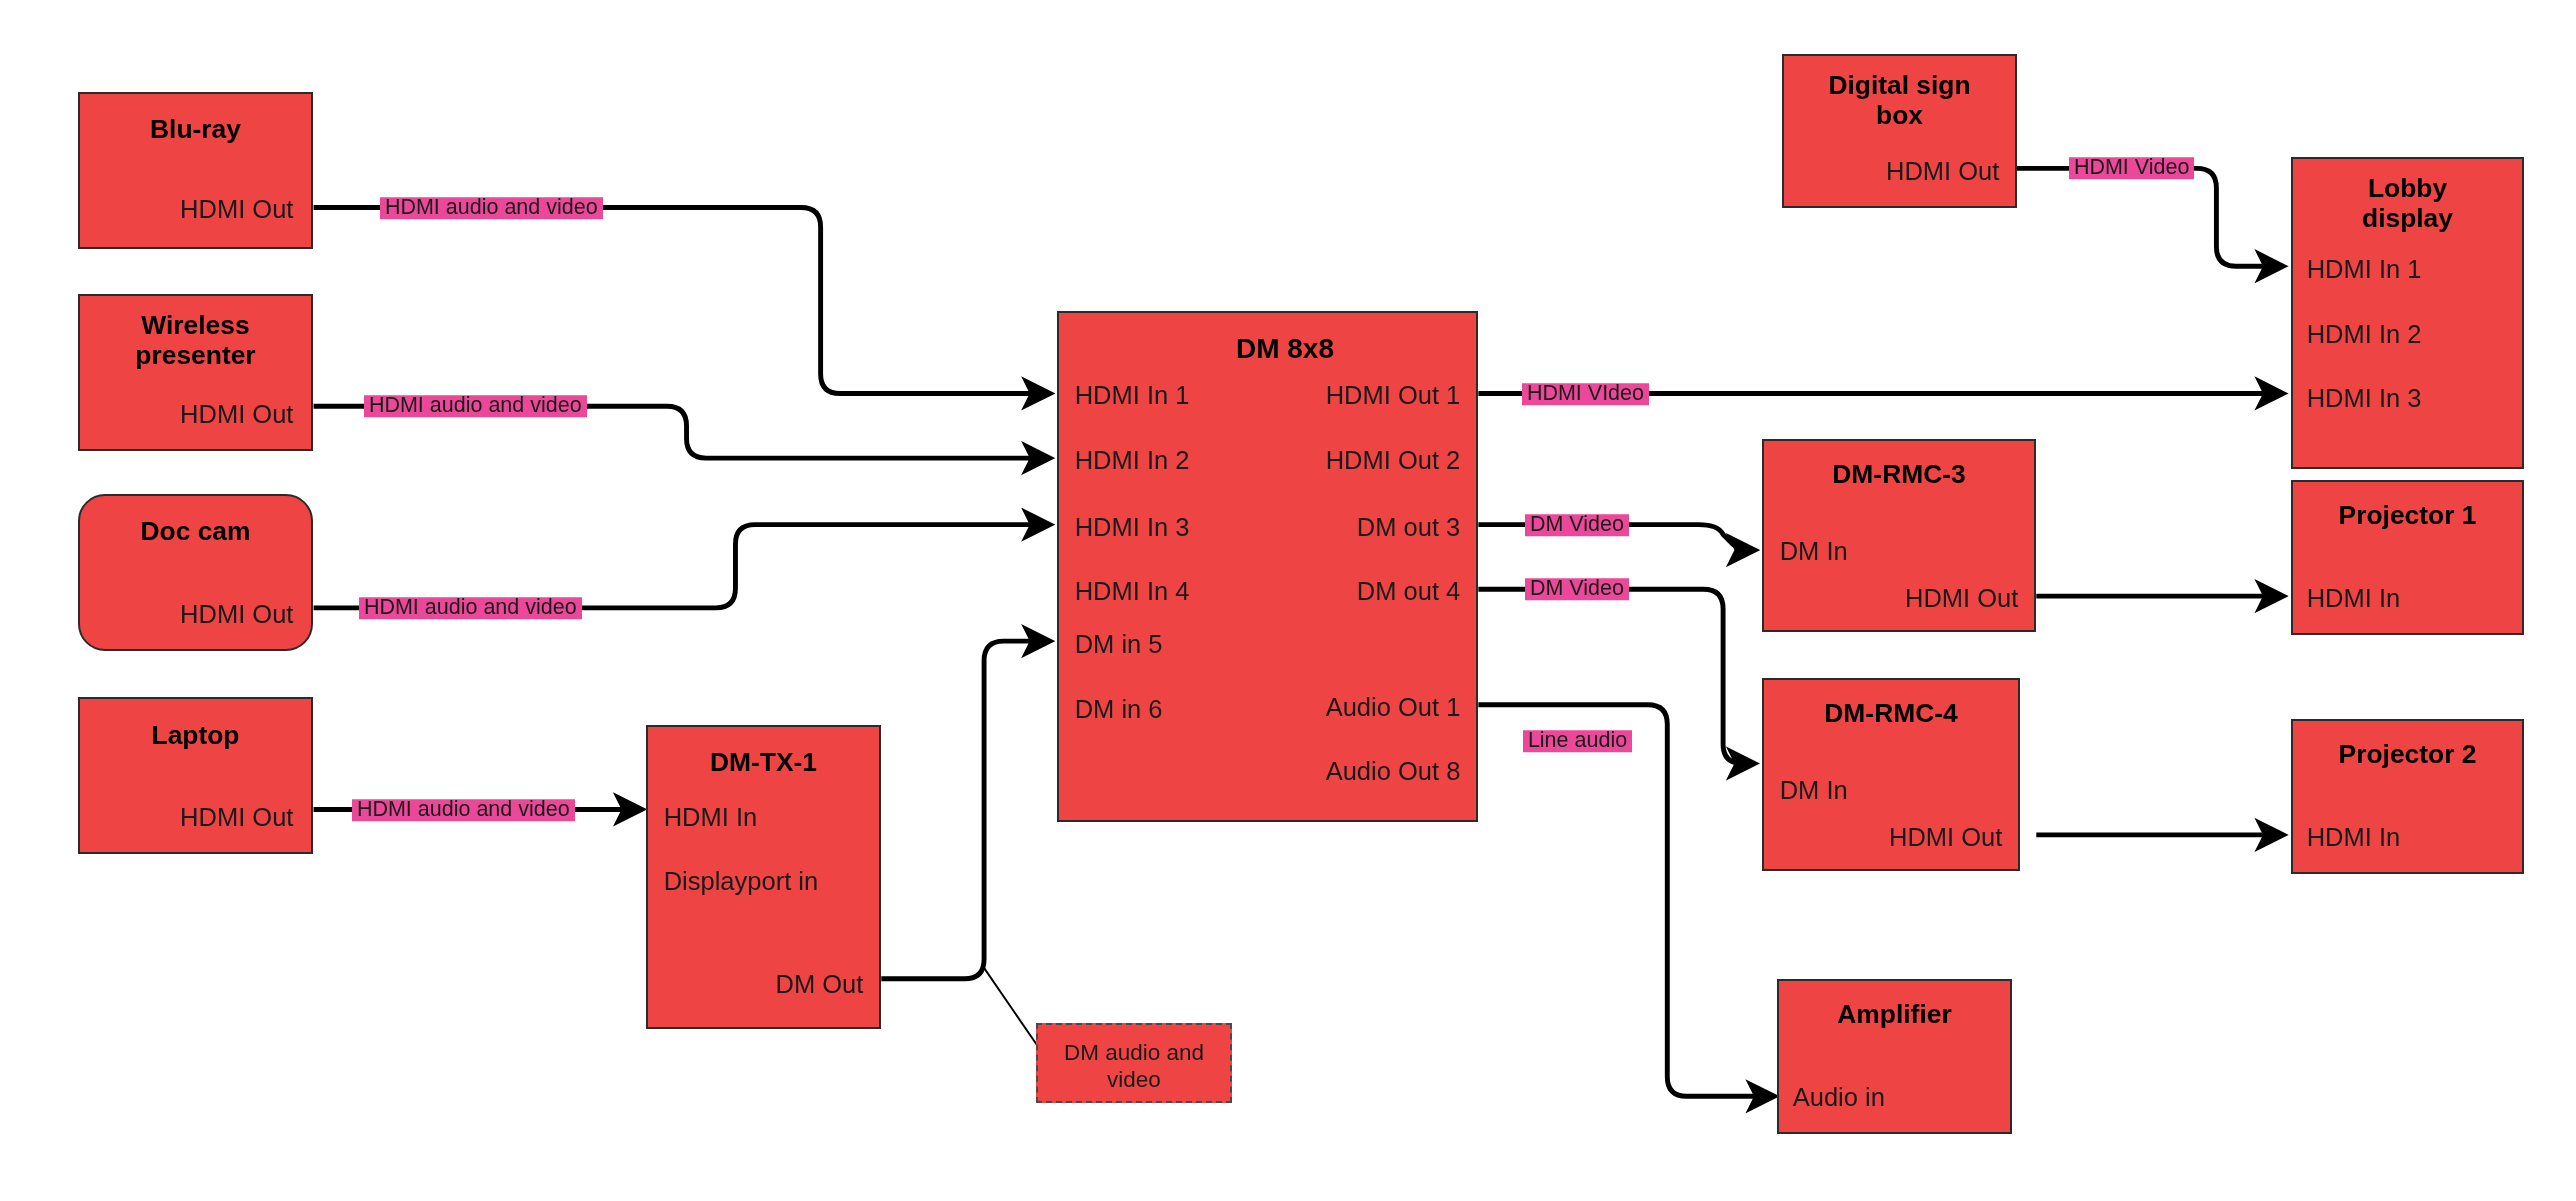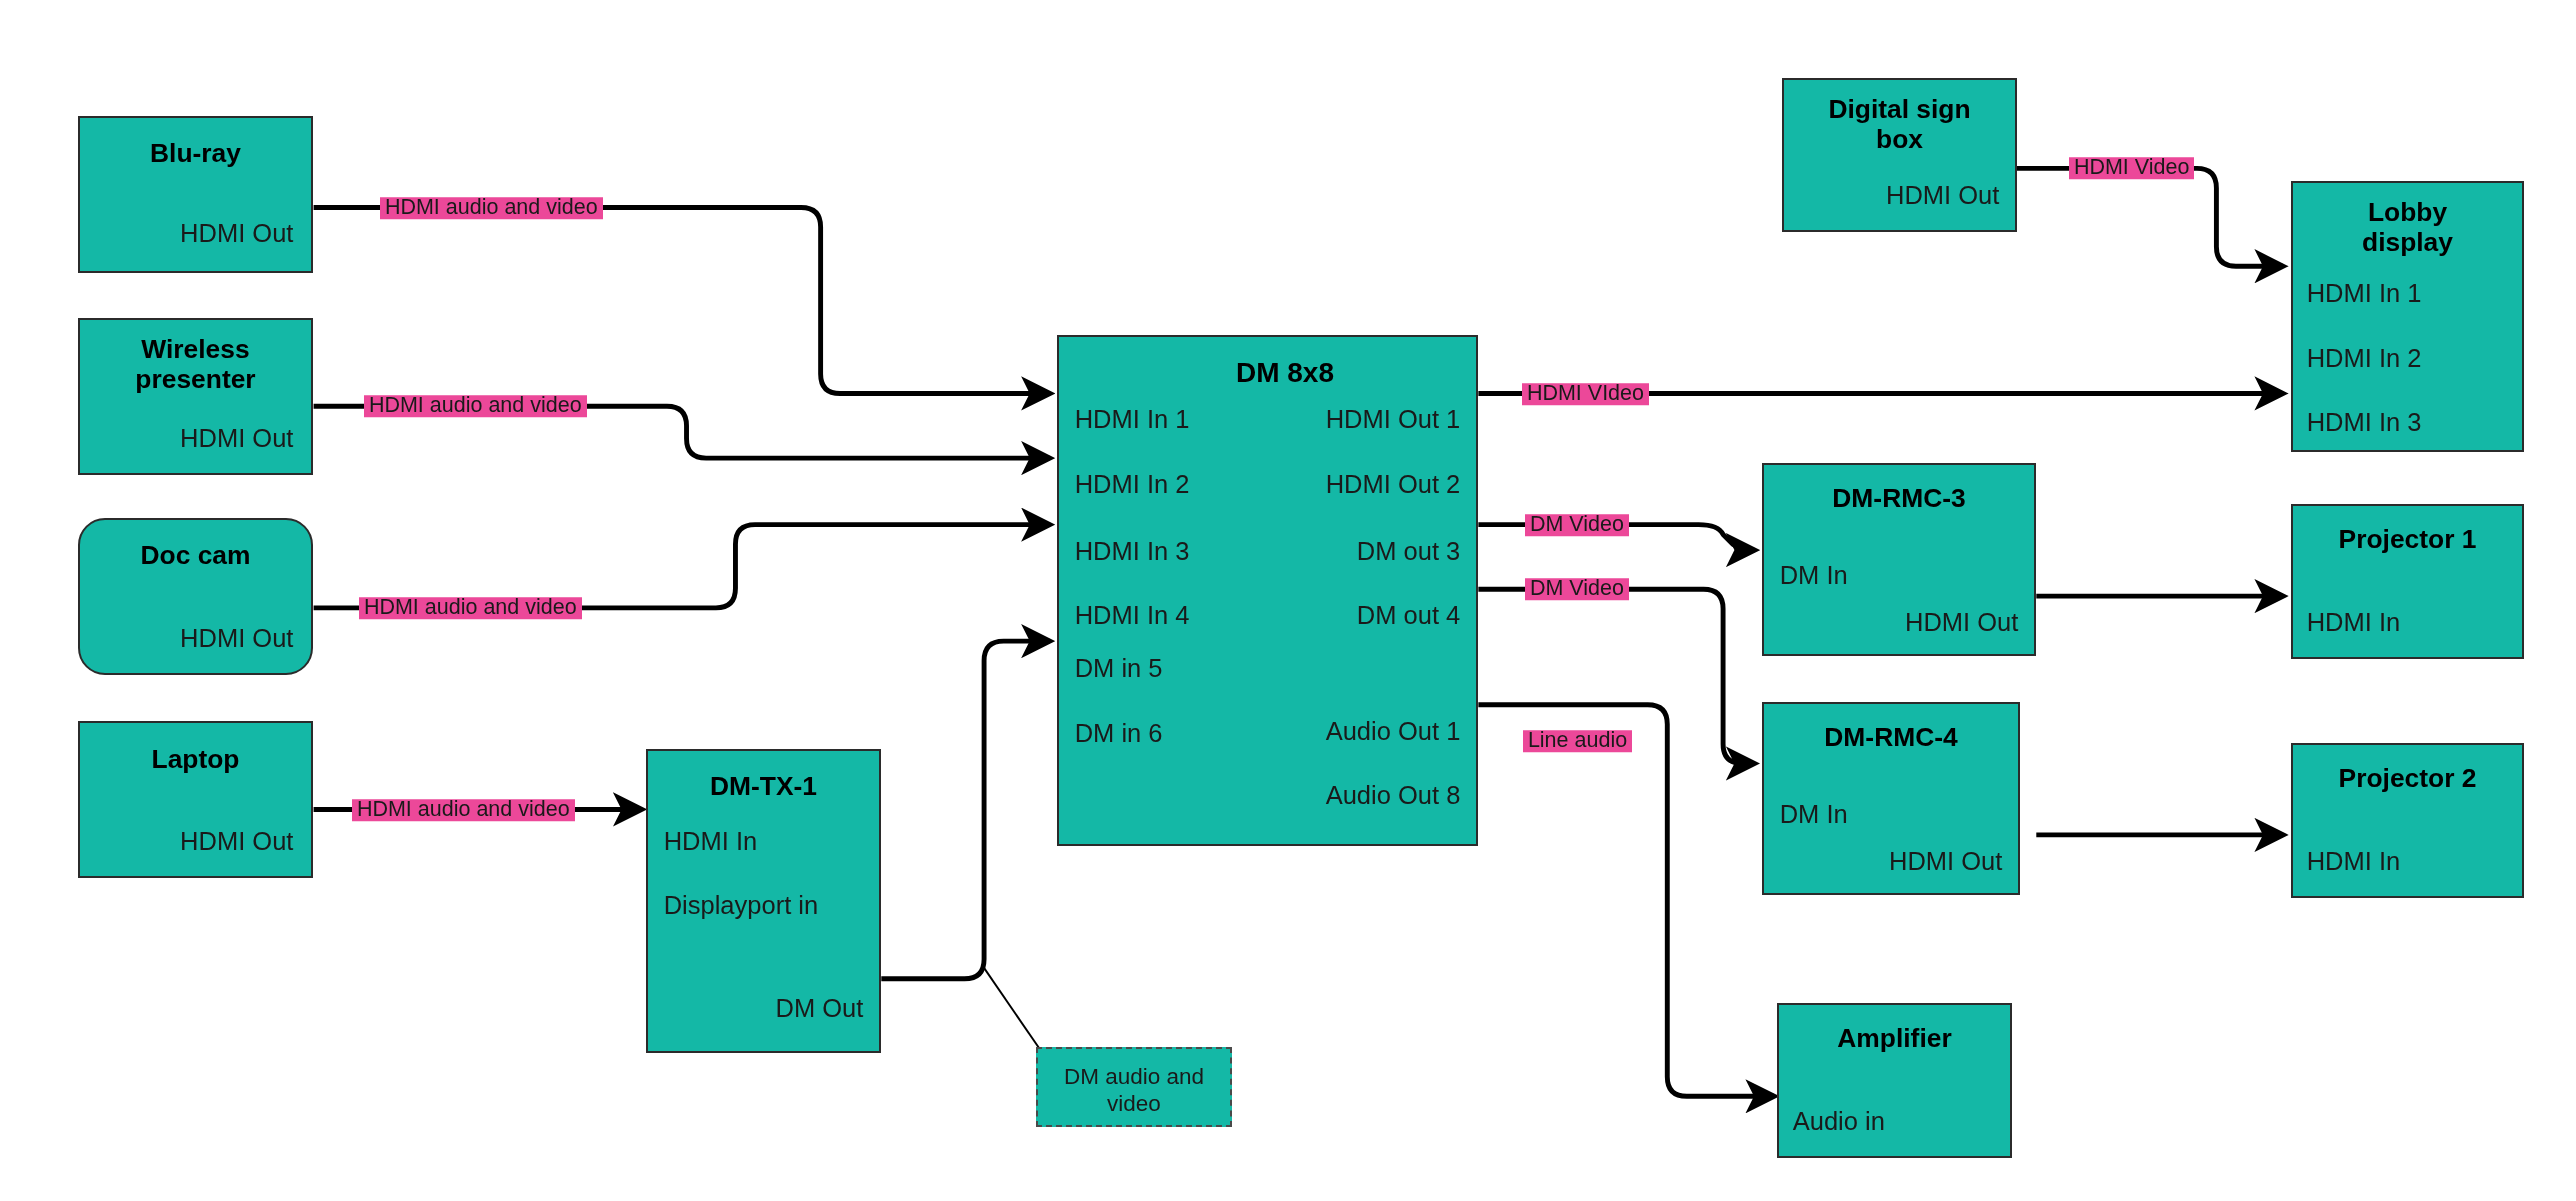--- a/index.html
+++ b/index.html
@@ -18,22 +18,21 @@
     position: absolute;
     left: 0; top: 0;
     width: 2576px;
     height: 1201px;
     overflow: visible;
   }
   .node {
     position: absolute;
     box-sizing: border-box;
     border: 2.9px solid #2b2b2b;
-    background: #14b8a6;
-    margin-top: 24px;
+    background: #ef4444;
   }
   .node.note {
     border: 2px dashed #4a4a4a;
   }
   .node-title {
     position: absolute;
     left: 0; right: 0;
     text-align: center;
     font-weight: bold;
     font-size: 26.4px;
@@ -182,21 +181,21 @@
     <div class="port right" style="right:15.7px; top:382px; left:0;">Audio Out 1</div>
     <div class="port right" style="right:15.7px; top:446px; left:0;">Audio Out 8</div>
   </div>
 
   <div class="node" style="left:1782px; top:54px; width:235px; height:154px;">
     <div class="node-title" style="top:13.7px;">Digital sign</div>
     <div class="node-title" style="top:44px;">box</div>
     <div class="port right" style="right:15.7px; top:103px; left:0;">HDMI Out</div>
   </div>
 
-  <div class="node" style="left:2291px; top:157px; width:233px; height:271px;">
+  <div class="node" style="left:2291px; top:157px; width:233px; height:312px;">
     <div class="node-title" style="top:13.7px;">Lobby</div>
     <div class="node-title" style="top:44px;">display</div>
     <div class="port left" style="left:13.7px; top:98px;">HDMI In 1</div>
     <div class="port left" style="left:13.7px; top:163px;">HDMI In 2</div>
     <div class="port left" style="left:13.7px; top:227px;">HDMI In 3</div>
   </div>
 
   <div class="node" style="left:1762px; top:439px; width:274px; height:193px;">
     <div class="node-title" style="top:17.6px;">DM-RMC-3</div>
     <div class="port left" style="left:15.7px; top:98px;">DM In</div>

